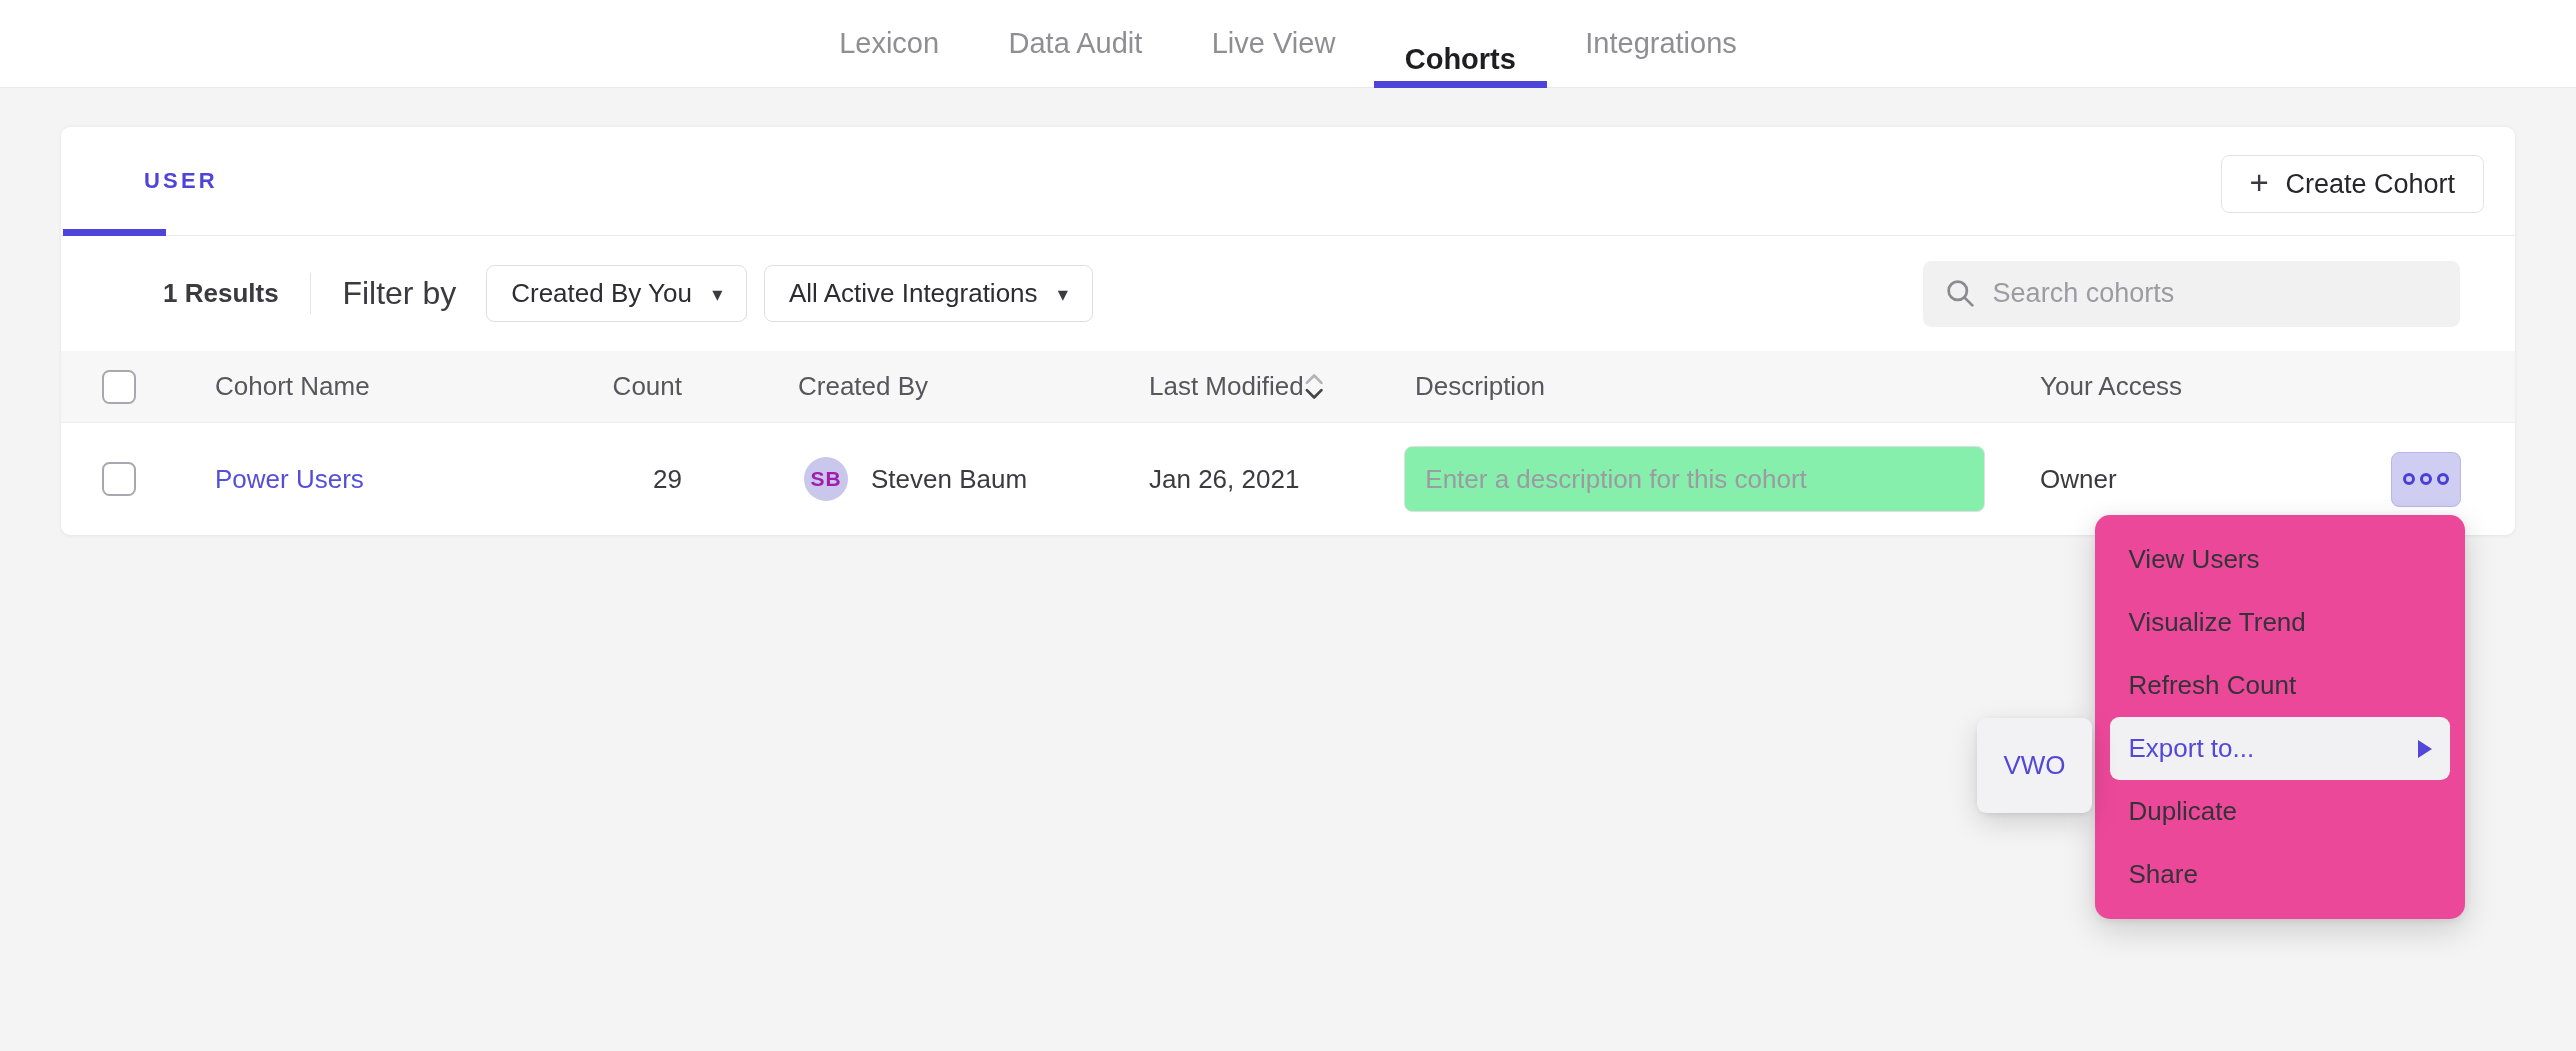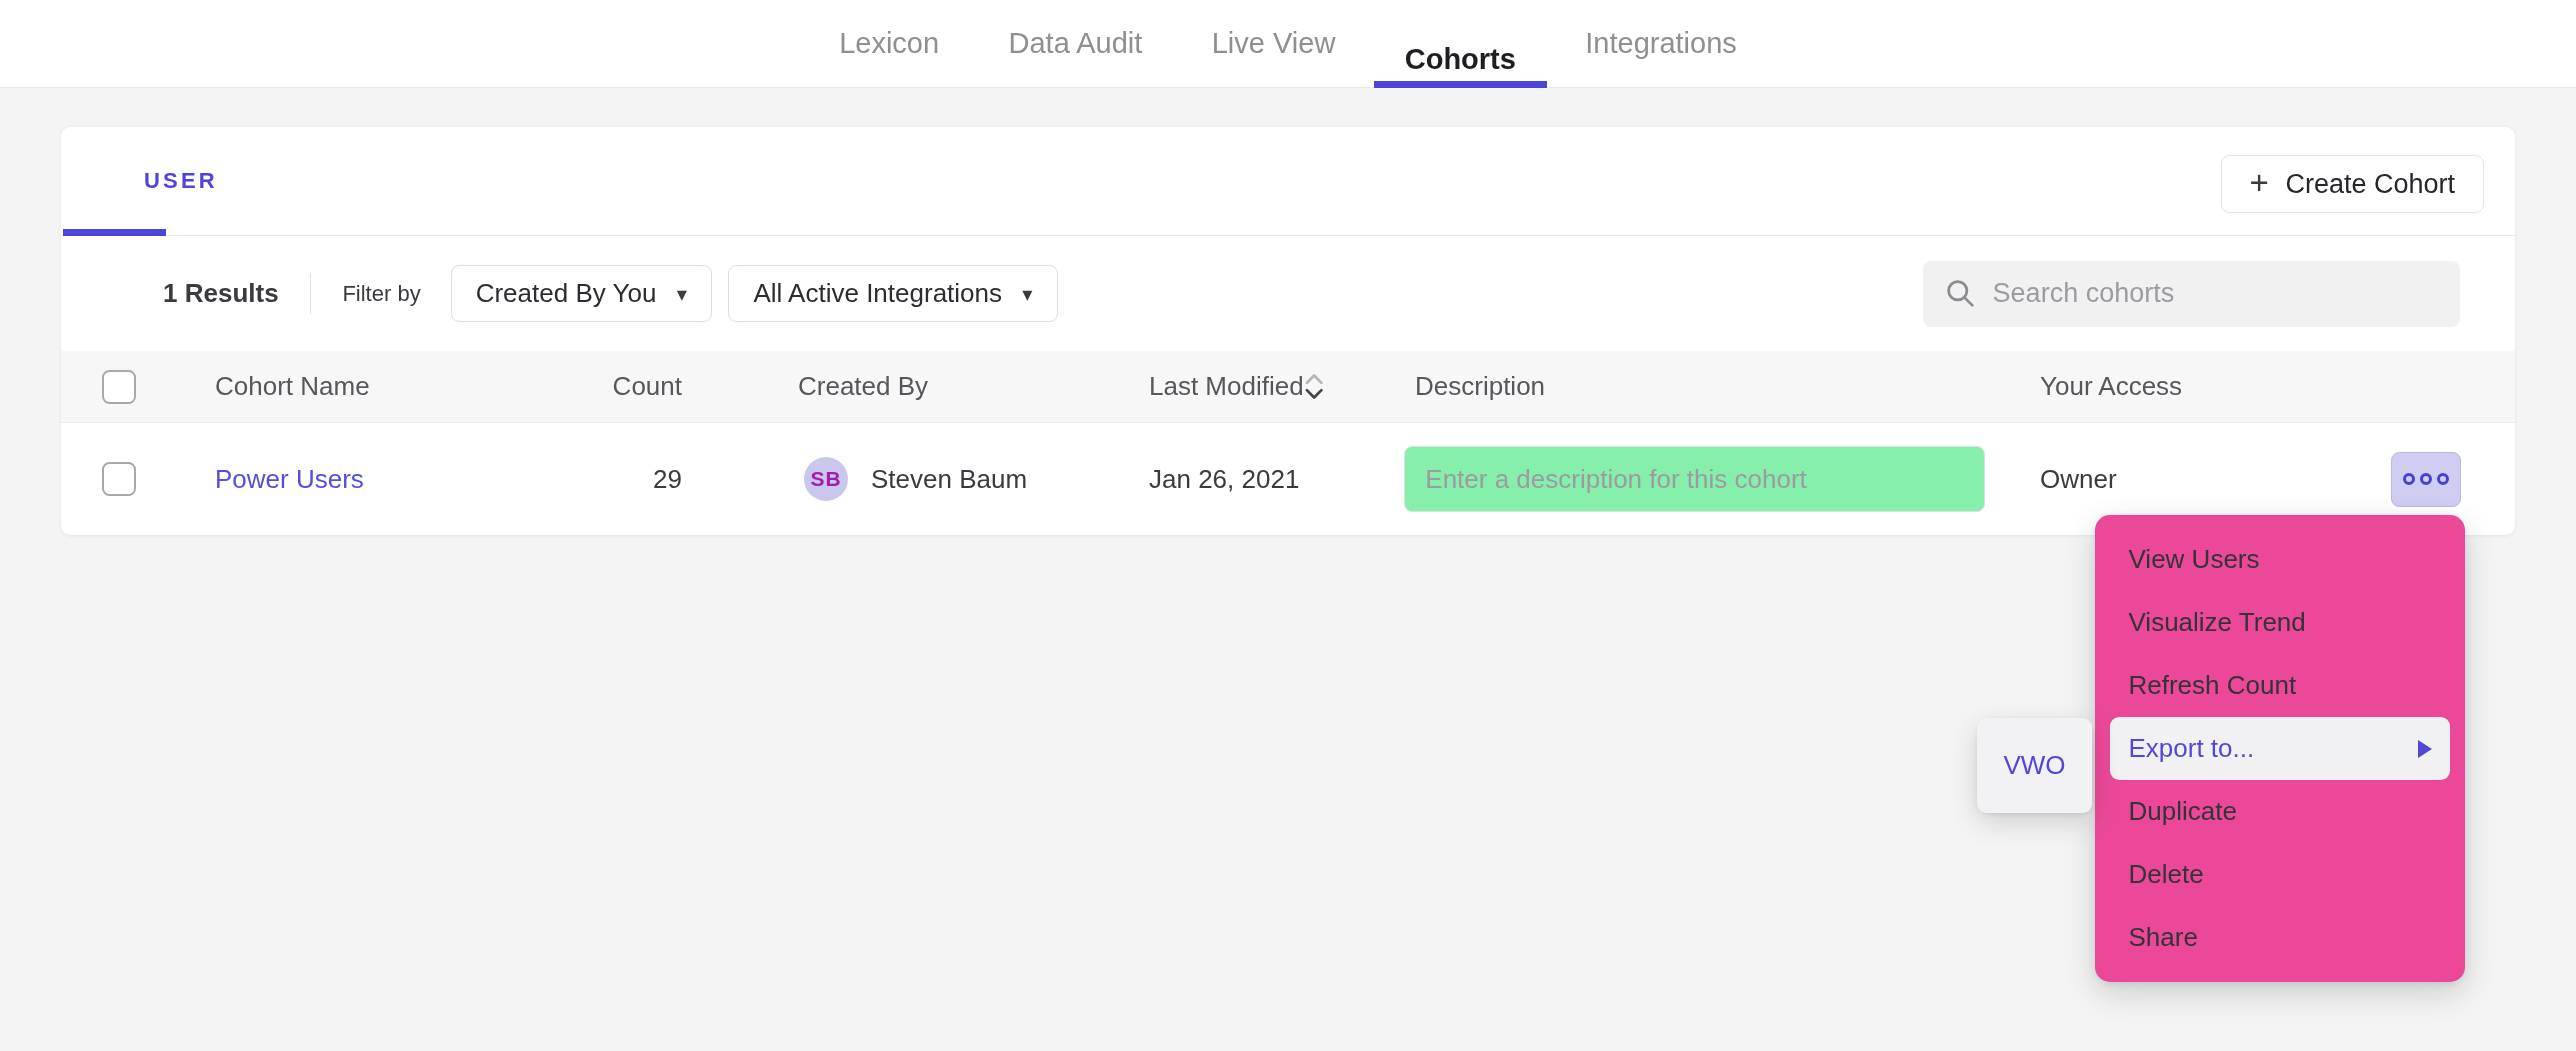--- a/index.html
+++ b/index.html
@@ -55,21 +55,21 @@
   }
   .create-btn .plus { font-size:33px; font-weight:400; color:#3a3a40; line-height:1; margin-top:-2.8px; }
 
   
   .filterbar {
     height:115px; display:flex; align-items:center;
     padding:0 55px 0 102px;
   }
   .results { font-weight:bold; font-size:26px; color:#3a3a40; white-space:nowrap; }
   .vdivider { width:1.8px; height:41px; background:#e3e3e6; margin:0 31px 0 31px; }
-  .filter-by { font-size:22px; color:#3a3a40; margin-right:30px; white-space:nowrap; }
+  .filter-by { font-size:32px; color:#3a3a40; margin-right:30px; white-space:nowrap; }
   .dropdown {
     height:57px; border:0.9px solid #dedee1; border-radius:8.3px; background:#fff;
     display:flex; align-items:center; gap:20.3px; padding:0 24px;
     font-size:26px; color:#2c2c31; cursor:pointer; white-space:nowrap;
   }
   .dropdown + .dropdown { margin-left:16.6px; }
   .caret { font-size:20.3px; color:#3a3a40; }
   .spacer { flex:1; }
   .search {
     width:537px; height:66px; background:#f1f1f2; border-radius:8.3px;
@@ -245,20 +245,19 @@
 
 <div class="menu">
   <div class="menu-item">View Users</div>
   <div class="menu-item">Visualize Trend</div>
   <div class="menu-item">Refresh Count</div>
   <div class="menu-item highlight">
     <span>Export to...</span>
     <span class="submenu-arrow"></span>
   </div>
   <div class="menu-item">Duplicate</div>
-  <div class="menu-item">Delete</div>
   <div class="menu-item">Share</div>
 </div>
 
 <div class="flyout">
   <div class="flyout-item">VWO</div>
 </div>
 
 
 </body></html>

